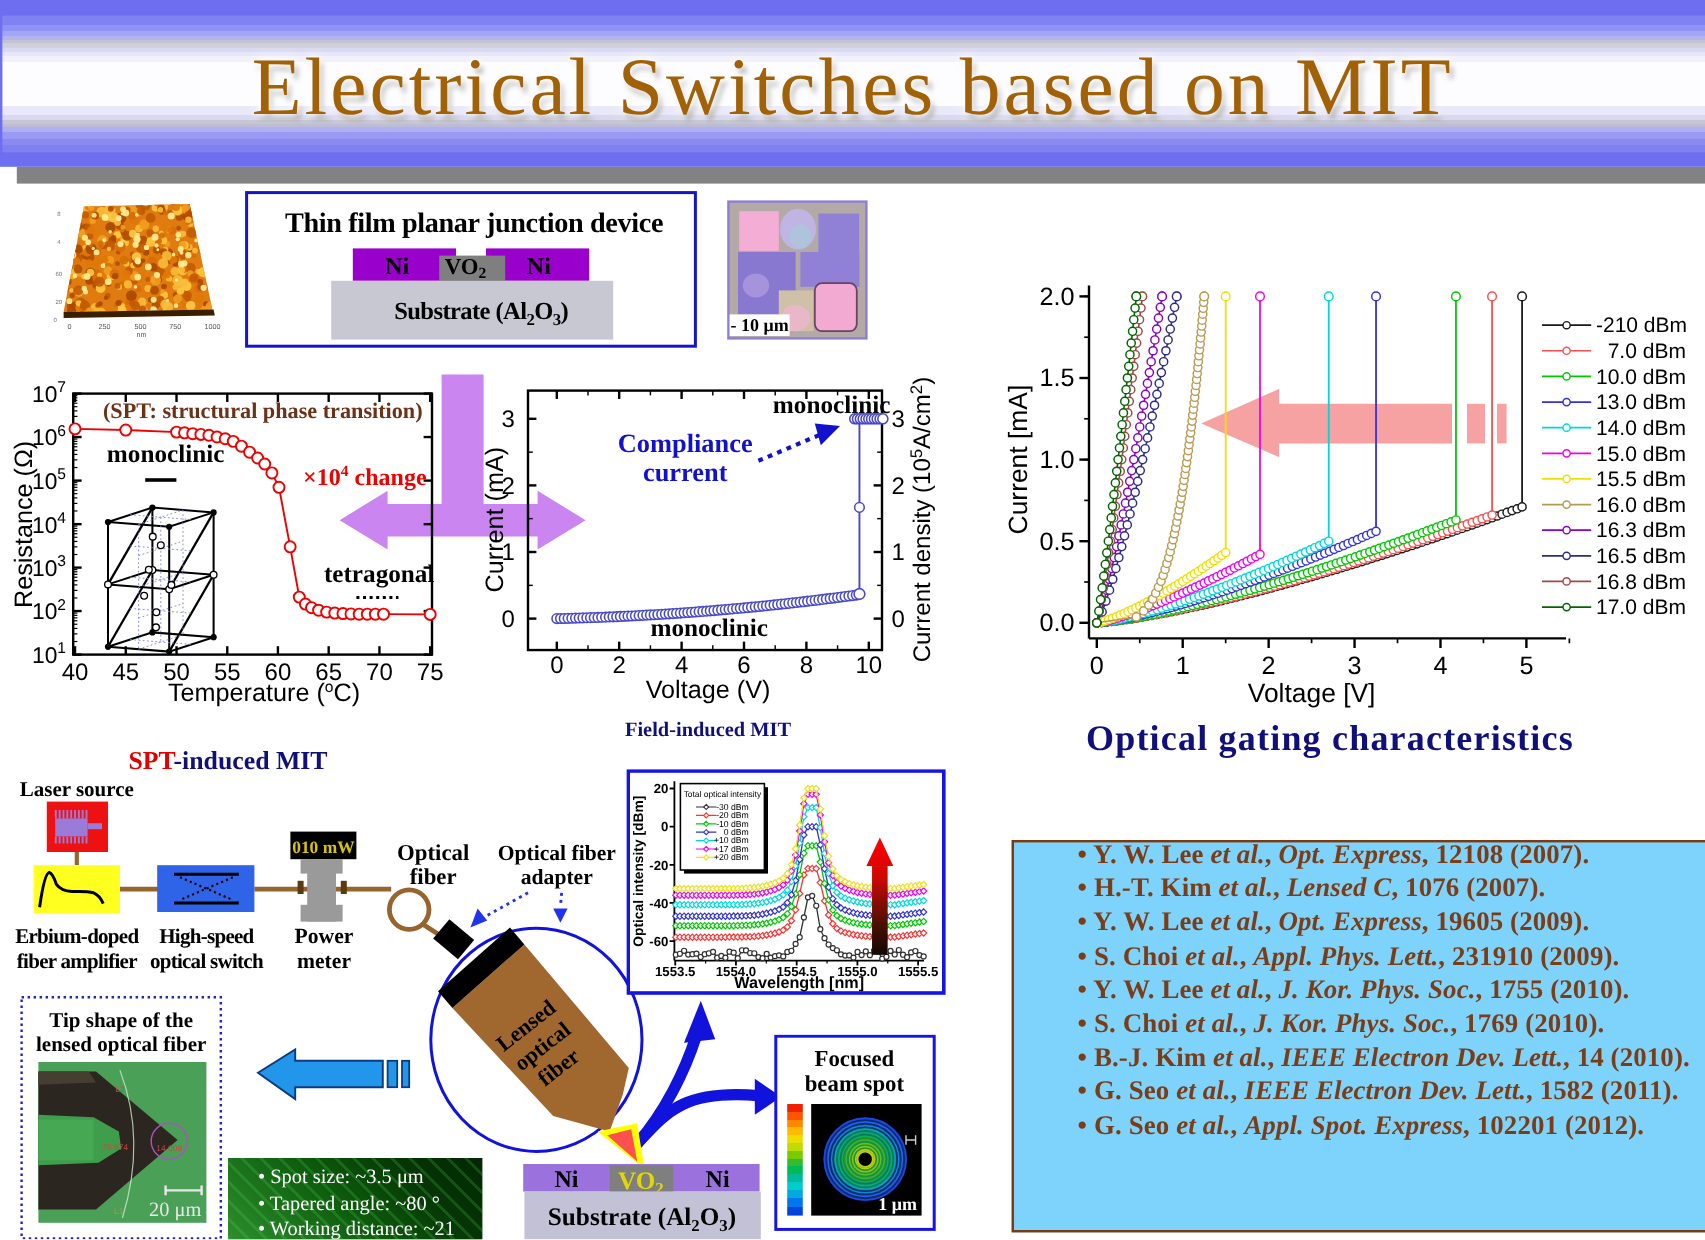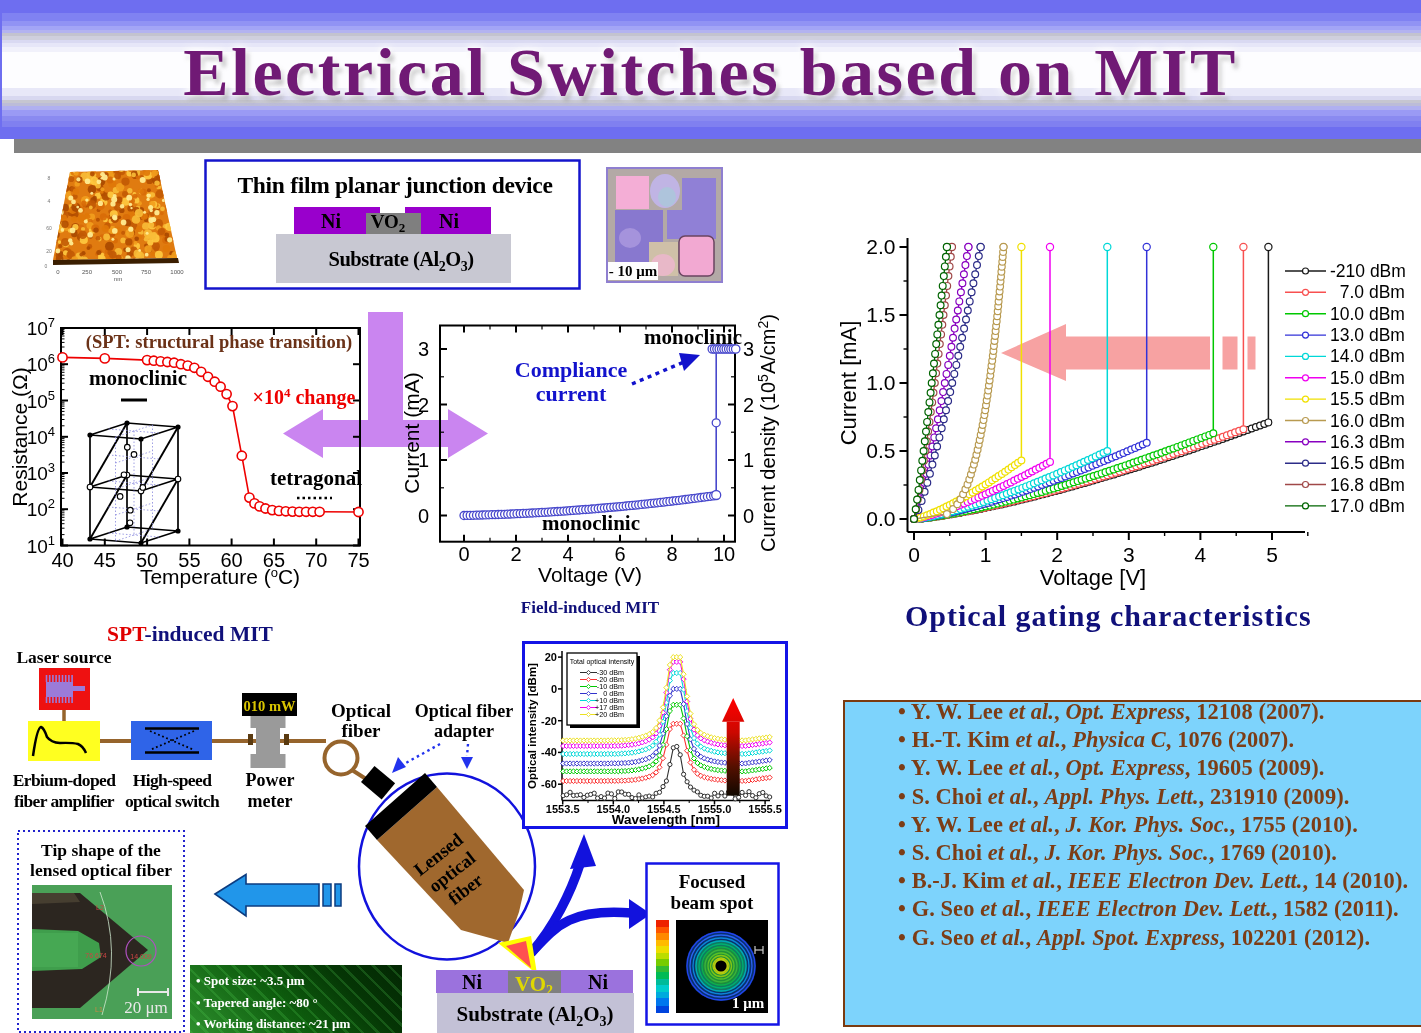--- a/index.html
+++ b/index.html
@@ -1,32 +1,32 @@
 <!DOCTYPE html>
 <html><head><meta charset="utf-8"><style>
 html,body{margin:0;padding:0;width:1421px;height:1033px;background:#fff;overflow:hidden;}
 body{position:relative;font-family:"Liberation Serif",serif;}
 .banner{position:absolute;left:0;top:0;width:1421px;height:139px;background:#6e6ef0;}
 .stripes{position:absolute;left:2px;top:13px;width:1419px;height:114px;background:linear-gradient(to bottom,
  #8082f2 0 8px,#9193f4 8px 13px,#a3a5f6 13px 17px,#b3b3f0 17px 20px,#c3c3cf 20px 23px,
  #cfcfdd 23px 27px,#d9d9f2 27px 30px,#e6e6f8 30px 34px,#f1f1fb 34px 39px,#fdfdff 39px 75px,
  #e8e8f8 75px 83px,#d8d8f0 83px 87px,#c6c6d0 87px 90px,#bcbcd8 90px 93px,#b0b0f0 93px 97px,
  #9a9af4 97px 103px,#8a8af0 103px 108px,#8080f0 108px 114px);}
-.title{position:absolute;left:0;top:33px;width:1421px;text-align:center;font-weight:bold;
- font-size:68px;color:#701a75;letter-spacing:2.5px;
+.title{position:absolute;left:0;top:33px;width:1421px;text-align:center;font-weight:normal;
+ font-size:68px;color:#a16207;letter-spacing:2.5px;
  text-shadow:0 0 6px #ffffff,0 0 12px #ffffff,3px 5px 4px rgba(150,150,150,0.8);}
 .gbar{position:absolute;left:14px;top:139px;width:1407px;height:14px;background:#828282;}
 .cap{position:absolute;font-weight:bold;color:#10107a;}
 .refbox{position:absolute;left:843px;top:700px;width:565px;height:323px;border:2px solid #7b3a10;
  background:#7dd3fc;padding-left:39px;}
 .ref{font-weight:bold;color:#7c3d16;font-size:22.4px;line-height:28.2px;letter-spacing:0.1px;white-space:nowrap;}
 .refpad{padding:0 0 0 14px;margin-top:-4px;}
 .greenbox{position:absolute;left:190px;top:965px;width:212px;height:68px;
  background:repeating-linear-gradient(45deg,rgba(90,220,90,0.20) 0 2.5px,rgba(0,0,0,0) 2.5px 11px),linear-gradient(45deg,#2d8f2d 0%,#0d5c0d 45%,#053505 75%,#032703 100%);}
-.greenbox div{color:#fff;font-weight:bold;font-size:13px;line-height:21.5px;padding-left:6px;}
+.greenbox div{color:#fff;font-weight:normal;font-size:17px;line-height:21.5px;padding-left:25px;}
 </style></head>
 <body>
 <div class="banner">
     <div class="stripes"></div>
   </div>
 <div class="title">Electrical Switches based on MIT</div>
 <div class="gbar"></div>
 
 <svg style="position:absolute;left:40px;top:158px;" width="150" height="126" viewBox="0 0 150 126">
 <defs>
@@ -2248,21 +2248,21 @@
 <text x="42.0" y="59.0" font-family="Liberation Serif, serif" font-size="20" font-weight="bold" fill="#000" text-anchor="middle">Ni</text>
 <text x="168.0" y="59.0" font-family="Liberation Serif, serif" font-size="20" font-weight="bold" fill="#000" text-anchor="middle">Ni</text>
 <text x="104.0" y="61.0" font-family="Liberation Serif, serif" font-size="21" font-weight="bold" fill="#e0d800" text-anchor="middle">VO<tspan font-size="14" dy="4">2</tspan></text>
 <rect x="7" y="63" width="197" height="40" fill="#c3c1d6"></rect>
 <text x="105.0" y="91.0" font-family="Liberation Serif, serif" font-size="21" font-weight="bold" fill="#000" text-anchor="middle">Substrate (Al<tspan font-size="14" dy="5">2</tspan><tspan dy="-5">O</tspan><tspan font-size="14" dy="5">3</tspan><tspan dy="-5">)</tspan></text>
 </svg>
 
 <div class="refbox">
     <div class="refpad">
 <div class="ref">• Y. W. Lee <i>et al.</i>, <i>Opt. Express</i>, 12108 (2007).</div>
-<div class="ref">• H.-T. Kim <i>et al.</i>, <i>Physica C</i>, 1076 (2007).</div>
+<div class="ref">• H.-T. Kim <i>et al.</i>, <i>Lensed C</i>, 1076 (2007).</div>
 <div class="ref">• Y. W. Lee <i>et al.</i>, <i>Opt. Express</i>, 19605 (2009).</div>
 <div class="ref">• S. Choi <i>et al.</i>, <i>Appl. Phys. Lett.</i>, 231910 (2009).</div>
 <div class="ref">• Y. W. Lee <i>et al.</i>, <i>J. Kor. Phys. Soc.</i>, 1755 (2010).</div>
 <div class="ref">• S. Choi <i>et al.</i>, <i>J. Kor. Phys. Soc.</i>, 1769 (2010).</div>
 <div class="ref">• B.-J. Kim <i>et al.</i>, <i>IEEE Electron Dev. Lett.</i>, 14 (2010).</div>
 <div class="ref">• G. Seo <i>et al.</i>, <i>IEEE Electron Dev. Lett.</i>, 1582 (2011).</div>
 <div class="ref">• G. Seo <i>et al.</i>, <i>Appl. Spot. Express</i>, 102201 (2012).</div>
 </div>
   </div>
 

